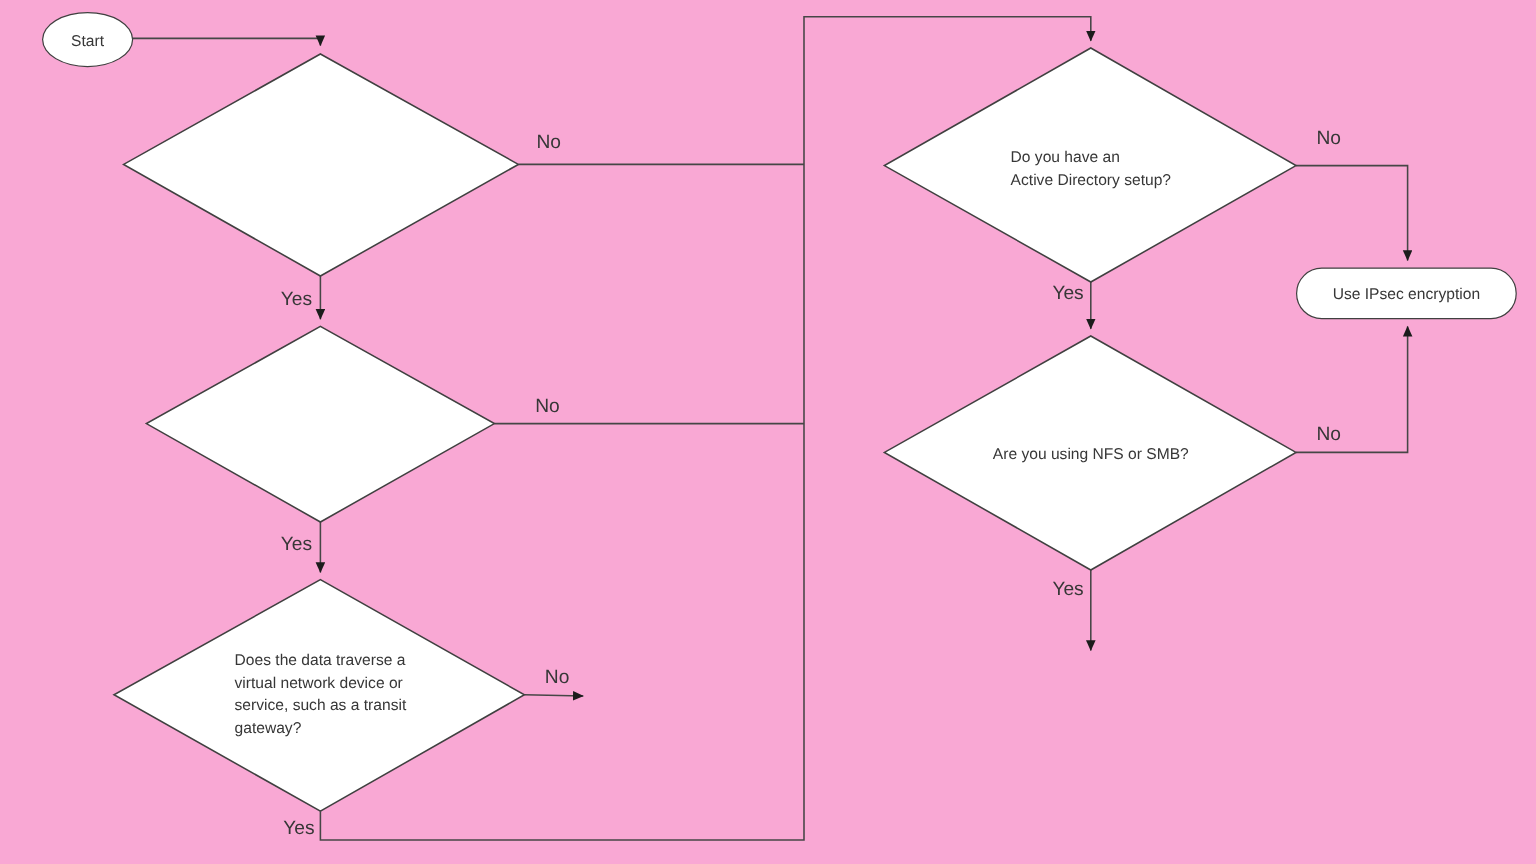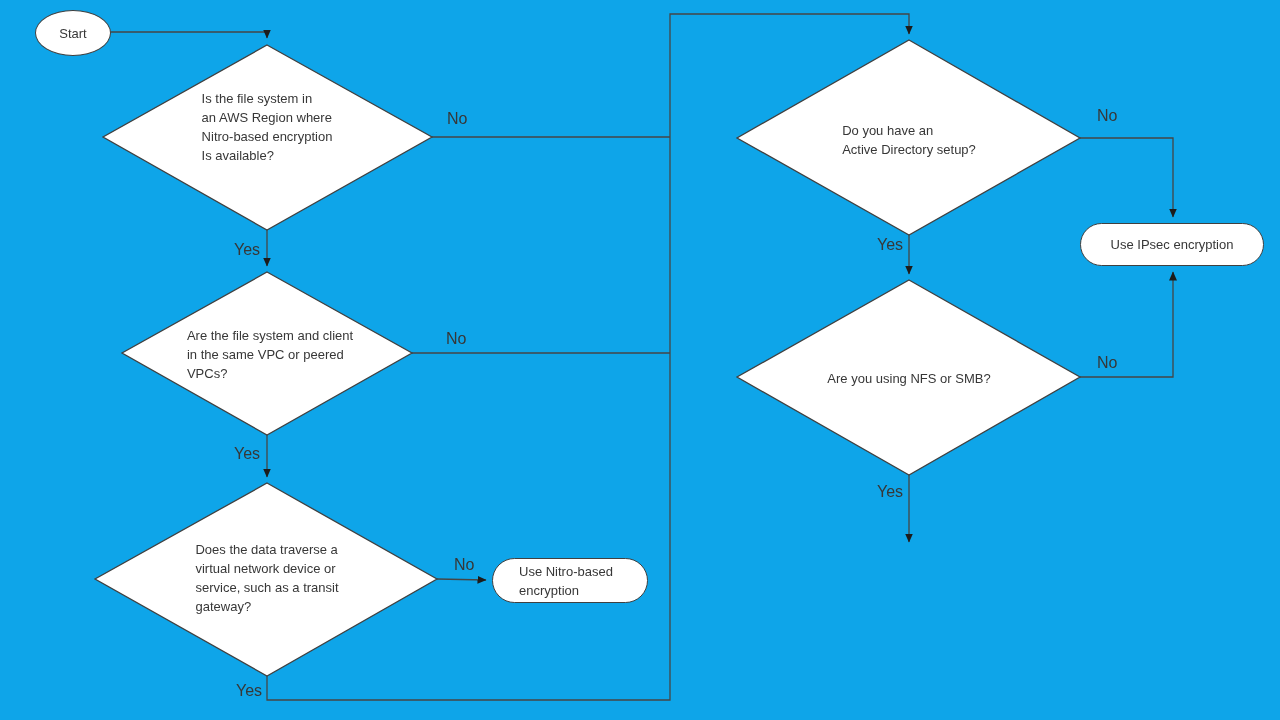--- a/index.html
+++ b/index.html
@@ -1,17 +1,17 @@
 <!DOCTYPE html>
 <html><head>
 <meta charset="utf-8">
 <style>
   html,body{margin:0;padding:0;background:#fff;}
   .canvas{
-    position:relative;width:1280px;height:720px;background:#0ea5e9;
+    position:relative;width:1280px;height:720px;background:#f9a8d4;
     font-family:"Liberation Sans",sans-serif;color:#373737;overflow:hidden;
   }
   .canvas svg{position:absolute;left:0;top:0;}
   .node{position:absolute;box-sizing:border-box;border:1.2px solid #404040;background:#fff;
         display:flex;align-items:center;justify-content:center;}
   .oval{border-radius:50%;}
   .pill{border-radius:24px;}
   .node-label, .diamond-label{
     font-size:13px;line-height:19px;white-space:pre-line;color:#373737;
   }
@@ -63,35 +63,24 @@
       <polygon points="267,483 437,579 267,676 95,579"></polygon>
       <polygon points="909,40 1080,138 909,235 737,138"></polygon>
       <polygon points="909,280 1080,377 909,475 737,377"></polygon>
     </g>
   </svg>
 
   <div class="node oval" style="left:35px;top:10px;width:76px;height:46px;">
     <span class="node-label center-text">Start</span>
   </div>
 
-  <div class="node pill left-text" style="left:492px;top:558px;width:156px;height:45px;justify-content:flex-start;padding-left:26px;">
-    <span class="node-label left-text">Use Nitro-based
-encryption</span>
-  </div>
   <div class="node pill" style="left:1080px;top:223px;width:184px;height:43px;">
     <span class="node-label center-text">Use IPsec encryption</span>
   </div>
 
-  <div class="diamond-label" style="left:267px;top:127px;">Is the file system in
-an AWS Region where
-Nitro-based encryption
-Is available?</div>
-  <div class="diamond-label" style="left:270px;top:354px;">Are the file system and client
-in the same VPC or peered
-VPCs?</div>
   <div class="diamond-label" style="left:267px;top:578px;">Does the data traverse a
 virtual network device or
 service, such as a transit
 gateway?</div>
   <div class="diamond-label" style="left:909px;top:140px;">Do you have an
 Active Directory setup?</div>
   <div class="diamond-label" style="left:909px;top:378px;text-align:center;">Are you using NFS or SMB?</div>
 
   <span class="edge-label" style="left:447px;top:111px;">No</span>
   <span class="edge-label" style="left:234px;top:242px;">Yes</span>

